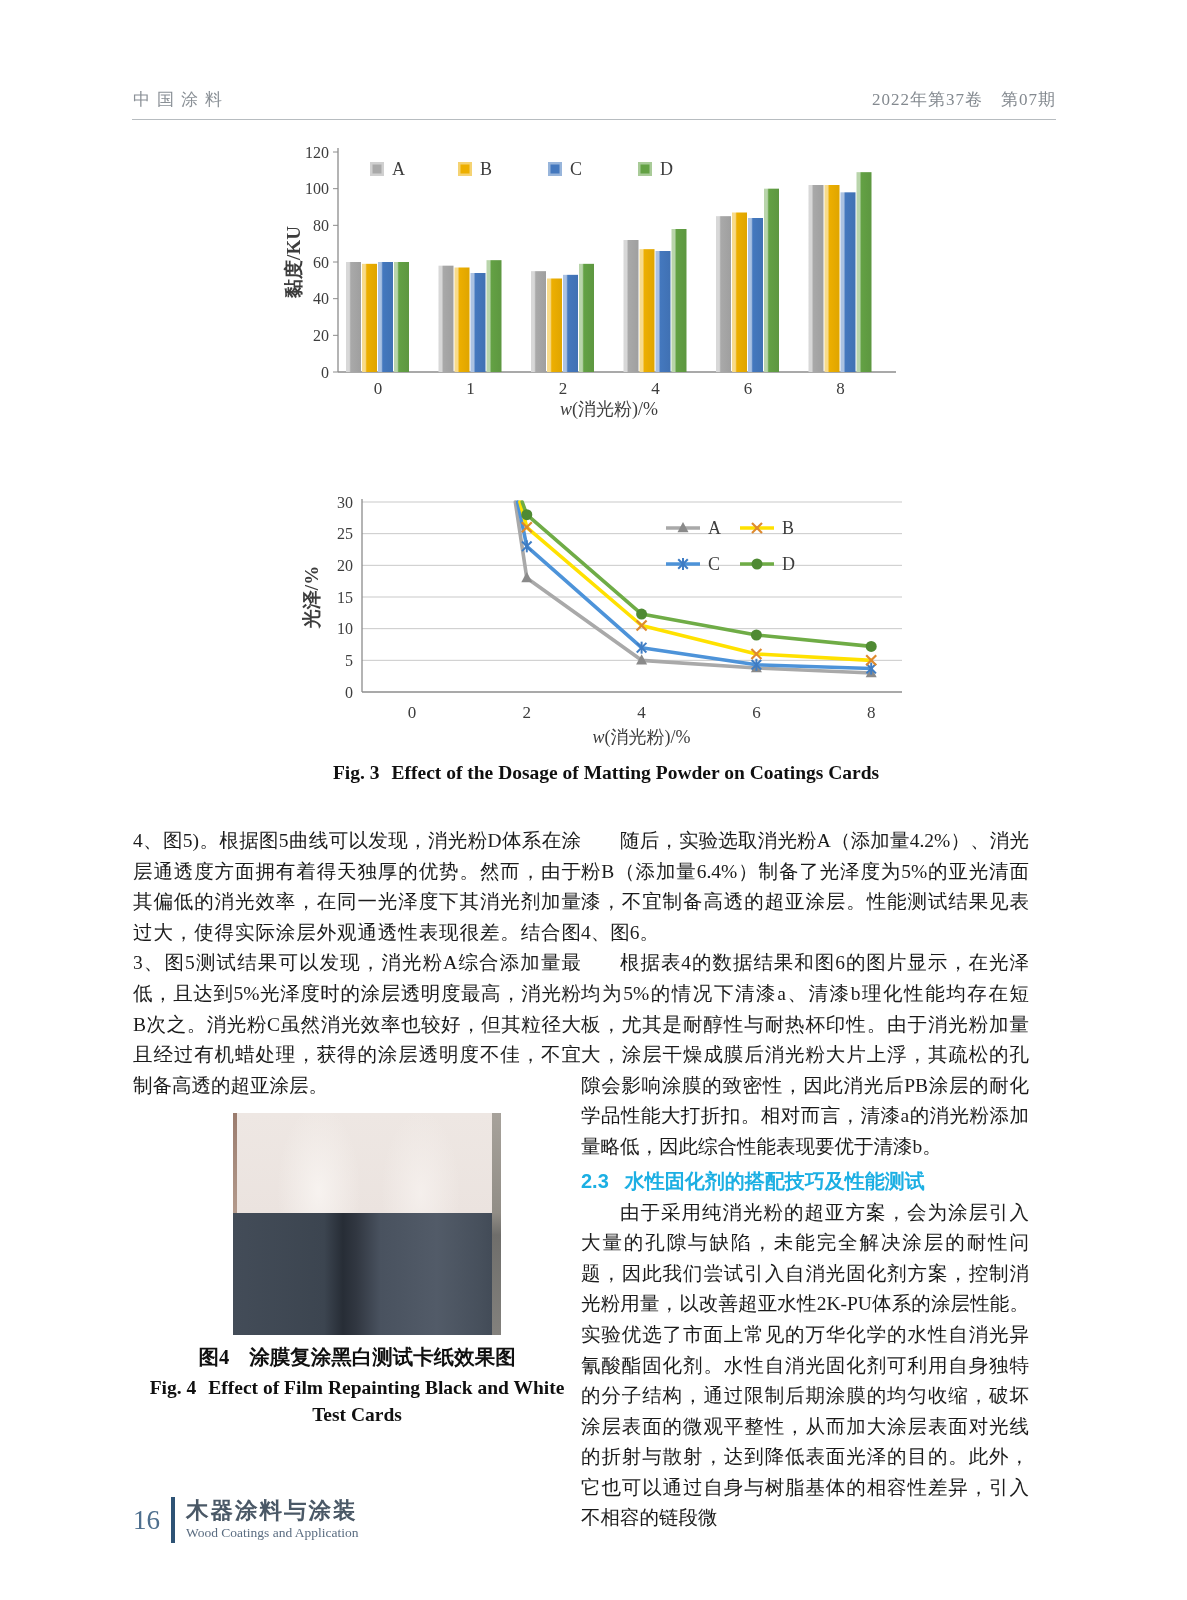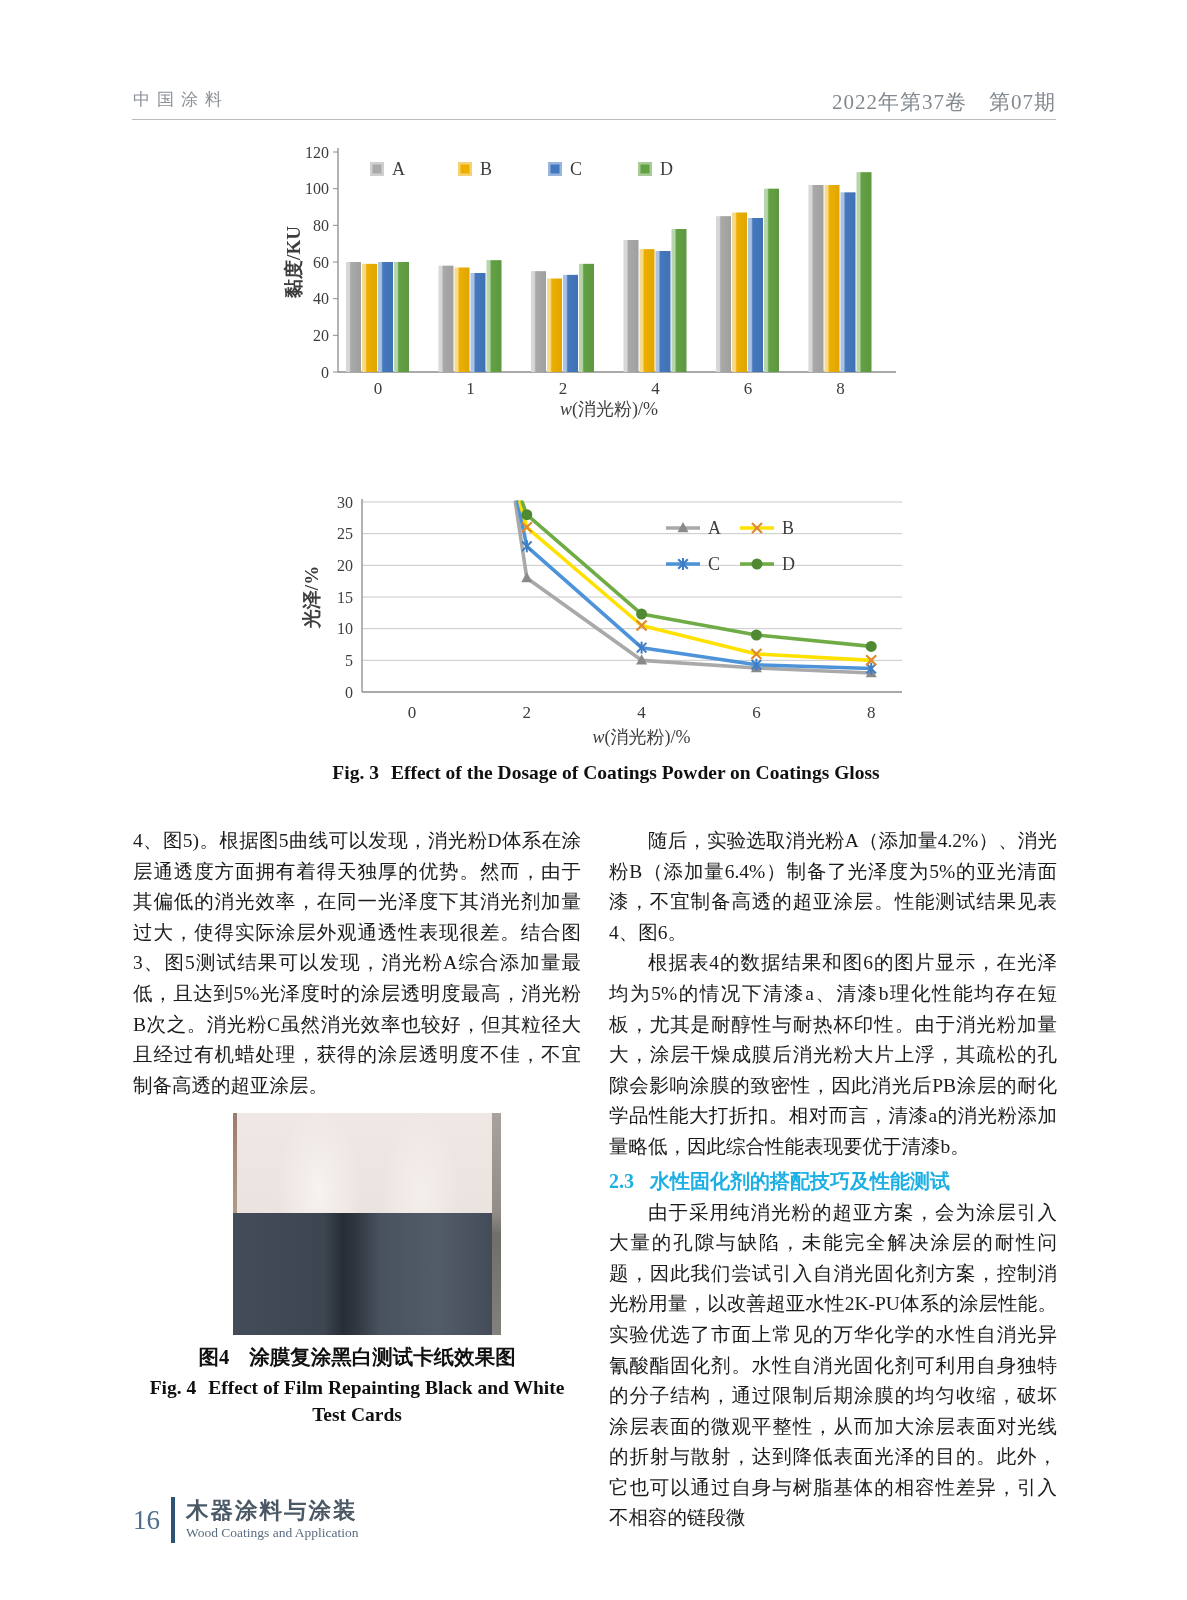--- a/index.html
+++ b/index.html
@@ -4,35 +4,35 @@
 <style>
   html,body{margin:0;padding:0;}
   body{width:1187px;height:1600px;background:#ffffff;position:relative;
        font-family:"Liberation Serif",serif;color:#1c1c1c;overflow:hidden;}
   .page{position:absolute;inset:0;}
 
   
   .hdr{position:absolute;top:88px;left:133px;width:923px;display:flex;
        justify-content:space-between;align-items:flex-start;}
   .hdr .jname{font-size:17px;color:#8a9096;letter-spacing:7px;}
-  .hdr .issue{font-size:21px;color:#83898f;letter-spacing:1px;}
+  .hdr .issue{font-size:17px;color:#83898f;letter-spacing:1px;}
   .hrule{position:absolute;top:119px;left:132px;width:924px;height:1px;background:#b7bcc0;}
 
   
   .figblock{position:absolute;width:620px;}
   .fig2{top:138px;left:282px;}
   .fig3{top:488px;left:296px;}
   svg text{font-family:"Liberation Serif",serif;fill:#3d3d3d;}
   .cap-cn{font-size:20.5px;font-weight:bold;text-align:center;color:#101010;margin-top:8px;}
   .cap-cn .lbl{margin-right:20px;}
   .cap-en{font-size:19.5px;font-weight:bold;text-align:center;color:#101010;margin-top:4px;line-height:1.35;}
   .cap-en .lbl{margin-right:12px;}
 
   
-  .columns{position:absolute;top:826px;left:133px;width:924px;display:flex;gap:28px;}
+  .columns{position:absolute;top:826px;left:133px;width:924px;display:flex;}
   .col{width:448px;}
   .col p{margin:0;font-size:19.5px;line-height:30.6px;text-align:justify;
          text-justify:inter-character;color:#1b1b1b;}
   .col p.indent{text-indent:2em;}
   .sec-heading{margin:3px 0 2px 0;font-size:20px;font-weight:bold;line-height:30px;
                font-family:"Liberation Sans",sans-serif;}
   .sec-heading .num{margin-right:16px;}
 
   
   .photo{position:relative;width:268px;height:222px;margin:12px 0 4px 100px;overflow:hidden;
@@ -229,21 +229,21 @@
         <line x1="387" y1="70" x2="387" y2="82" stroke="#3F7DC4" stroke-width="2"></line>
         <line x1="382.2" y1="71.2" x2="391.8" y2="80.8" stroke="#3F7DC4" stroke-width="2"></line>
         <line x1="382.2" y1="80.8" x2="391.8" y2="71.2" stroke="#3F7DC4" stroke-width="2"></line>
         <text x="412" y="82" font-size="18">C</text>
         <line x1="444" y1="76" x2="478" y2="76" stroke="#6FAC46" stroke-width="3.6"></line>
         <circle cx="461" cy="76" r="5.5" fill="#4F8A33"></circle>
         <text x="486" y="82" font-size="18">D</text>
       </svg>
     <figcaption>
       <div class="cap-en">
-        <span class="lbl">Fig. 3</span><span>Effect of the Dosage of Coatings Powder on Coatings Gloss</span>
+        <span class="lbl">Fig. 3</span><span>Effect of the Dosage of Matting Powder on Coatings Cards</span>
       </div>
     </figcaption>
   </figure>
 
   <main class="columns">
     <div class="col">
       <p>4、图5)。根据图5曲线可以发现，消光粉D体系在涂层通透度方面拥有着得天独厚的优势。然而，由于其偏低的消光效率，在同一光泽度下其消光剂加量过大，使得实际涂层外观通透性表现很差。结合图3、图5测试结果可以发现，消光粉A综合添加量最低，且达到5%光泽度时的涂层透明度最高，消光粉B次之。消光粉C虽然消光效率也较好，但其粒径大且经过有机蜡处理，获得的涂层透明度不佳，不宜制备高透的超亚涂层。</p>
       <div class="photo">
         <div class="top"></div>
         <div class="bottom"></div>
@@ -254,21 +254,21 @@
         <span class="lbl">图4</span><span>涂膜复涂黑白测试卡纸效果图</span>
       </div>
       <div class="cap-en">
         <span class="lbl">Fig. 4</span><span>Effect of Film Repainting Black and White Test Cards</span>
       </div>
     </div>
 
     <div class="col">
       <p class="indent">随后，实验选取消光粉A（添加量4.2%）、消光粉B（添加量6.4%）制备了光泽度为5%的亚光清面漆，不宜制备高透的超亚涂层。性能测试结果见表4、图6。</p>
       <p class="indent">根据表4的数据结果和图6的图片显示，在光泽均为5%的情况下清漆a、清漆b理化性能均存在短板，尤其是耐醇性与耐热杯印性。由于消光粉加量大，涂层干燥成膜后消光粉大片上浮，其疏松的孔隙会影响涂膜的致密性，因此消光后PB涂层的耐化学品性能大打折扣。相对而言，清漆a的消光粉添加量略低，因此综合性能表现要优于清漆b。</p>
-      <h3 class="sec-heading" style="color: rgb(28, 175, 227); font-family: Liberation Serif, serif;">
+      <h3 class="sec-heading" style="color: rgb(28, 175, 227);">
         <span class="num">2.3</span><span>水性固化剂的搭配技巧及性能测试</span>
       </h3>
       <p class="indent">由于采用纯消光粉的超亚方案，会为涂层引入大量的孔隙与缺陷，未能完全解决涂层的耐性问题，因此我们尝试引入自消光固化剂方案，控制消光粉用量，以改善超亚水性2K-PU体系的涂层性能。实验优选了市面上常见的万华化学的水性自消光异氰酸酯固化剂。水性自消光固化剂可利用自身独特的分子结构，通过限制后期涂膜的均匀收缩，破坏涂层表面的微观平整性，从而加大涂层表面对光线的折射与散射，达到降低表面光泽的目的。此外，它也可以通过自身与树脂基体的相容性差异，引入不相容的链段微</p>
     </div>
   </main>
 
   <footer class="ftr">
     <span class="pageno">16</span>
     <span class="vbar"></span>
     <div>

